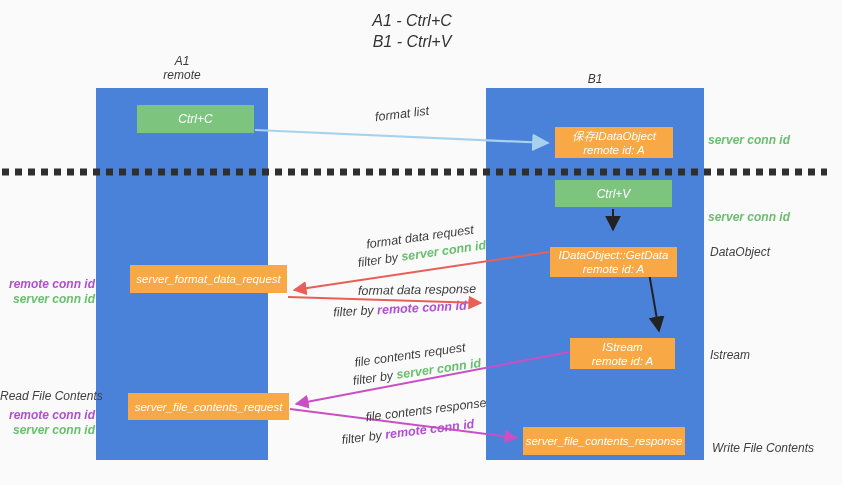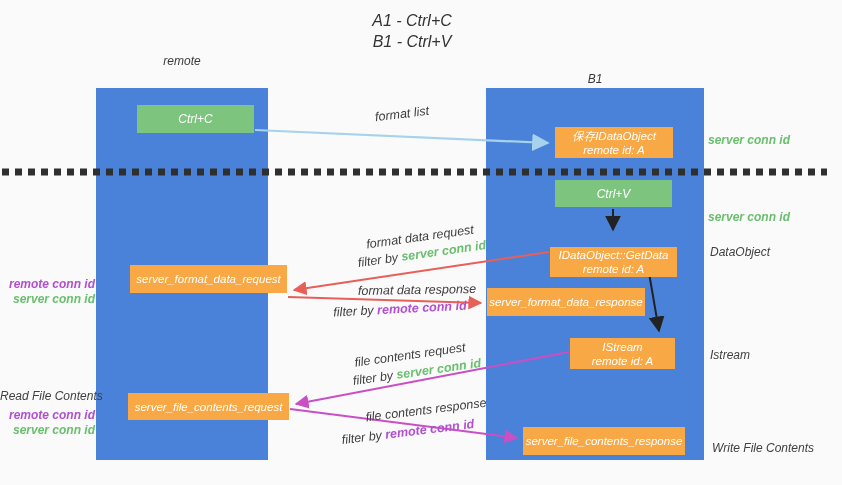--- a/index.html
+++ b/index.html
@@ -71,20 +71,21 @@
 <body>
 
 <div class="stage">
 
   <div class="title">
     <div>A1 - Ctrl+C</div>
     <div>B1 - Ctrl+V</div>
   </div>
 
   <div class="col-header" id="hdr-a1">
+    <div>A1</div>
     <div>remote</div>
   </div>
   <div class="col-header" id="hdr-b1">
     <div>B1</div>
     <div>connection</div>
   </div>
 
   <div class="column" id="col-a1"></div>
   <div class="column" id="col-b1"></div>
 
@@ -125,23 +126,20 @@
   <div class="box green" id="box-ctrl-v">
     <span>Ctrl+V</span>
   </div>
   <div class="box orange" id="box-getdata">
     <span>IDataObject::GetData</span>
     <span>remote id: A</span>
   </div>
   <div class="box orange" id="box-format-req">
     <span>server_format_data_request</span>
   </div>
-  <div class="box orange" id="box-format-res">
-    <span>server_format_data_response</span>
-  </div>
   <div class="box orange" id="box-istream">
     <span>IStream</span>
     <span>remote id: A</span>
   </div>
   <div class="box orange" id="box-file-req">
     <span>server_file_contents_request</span>
   </div>
   <div class="box orange" id="box-file-res">
     <span>server_file_contents_response</span>
   </div>

